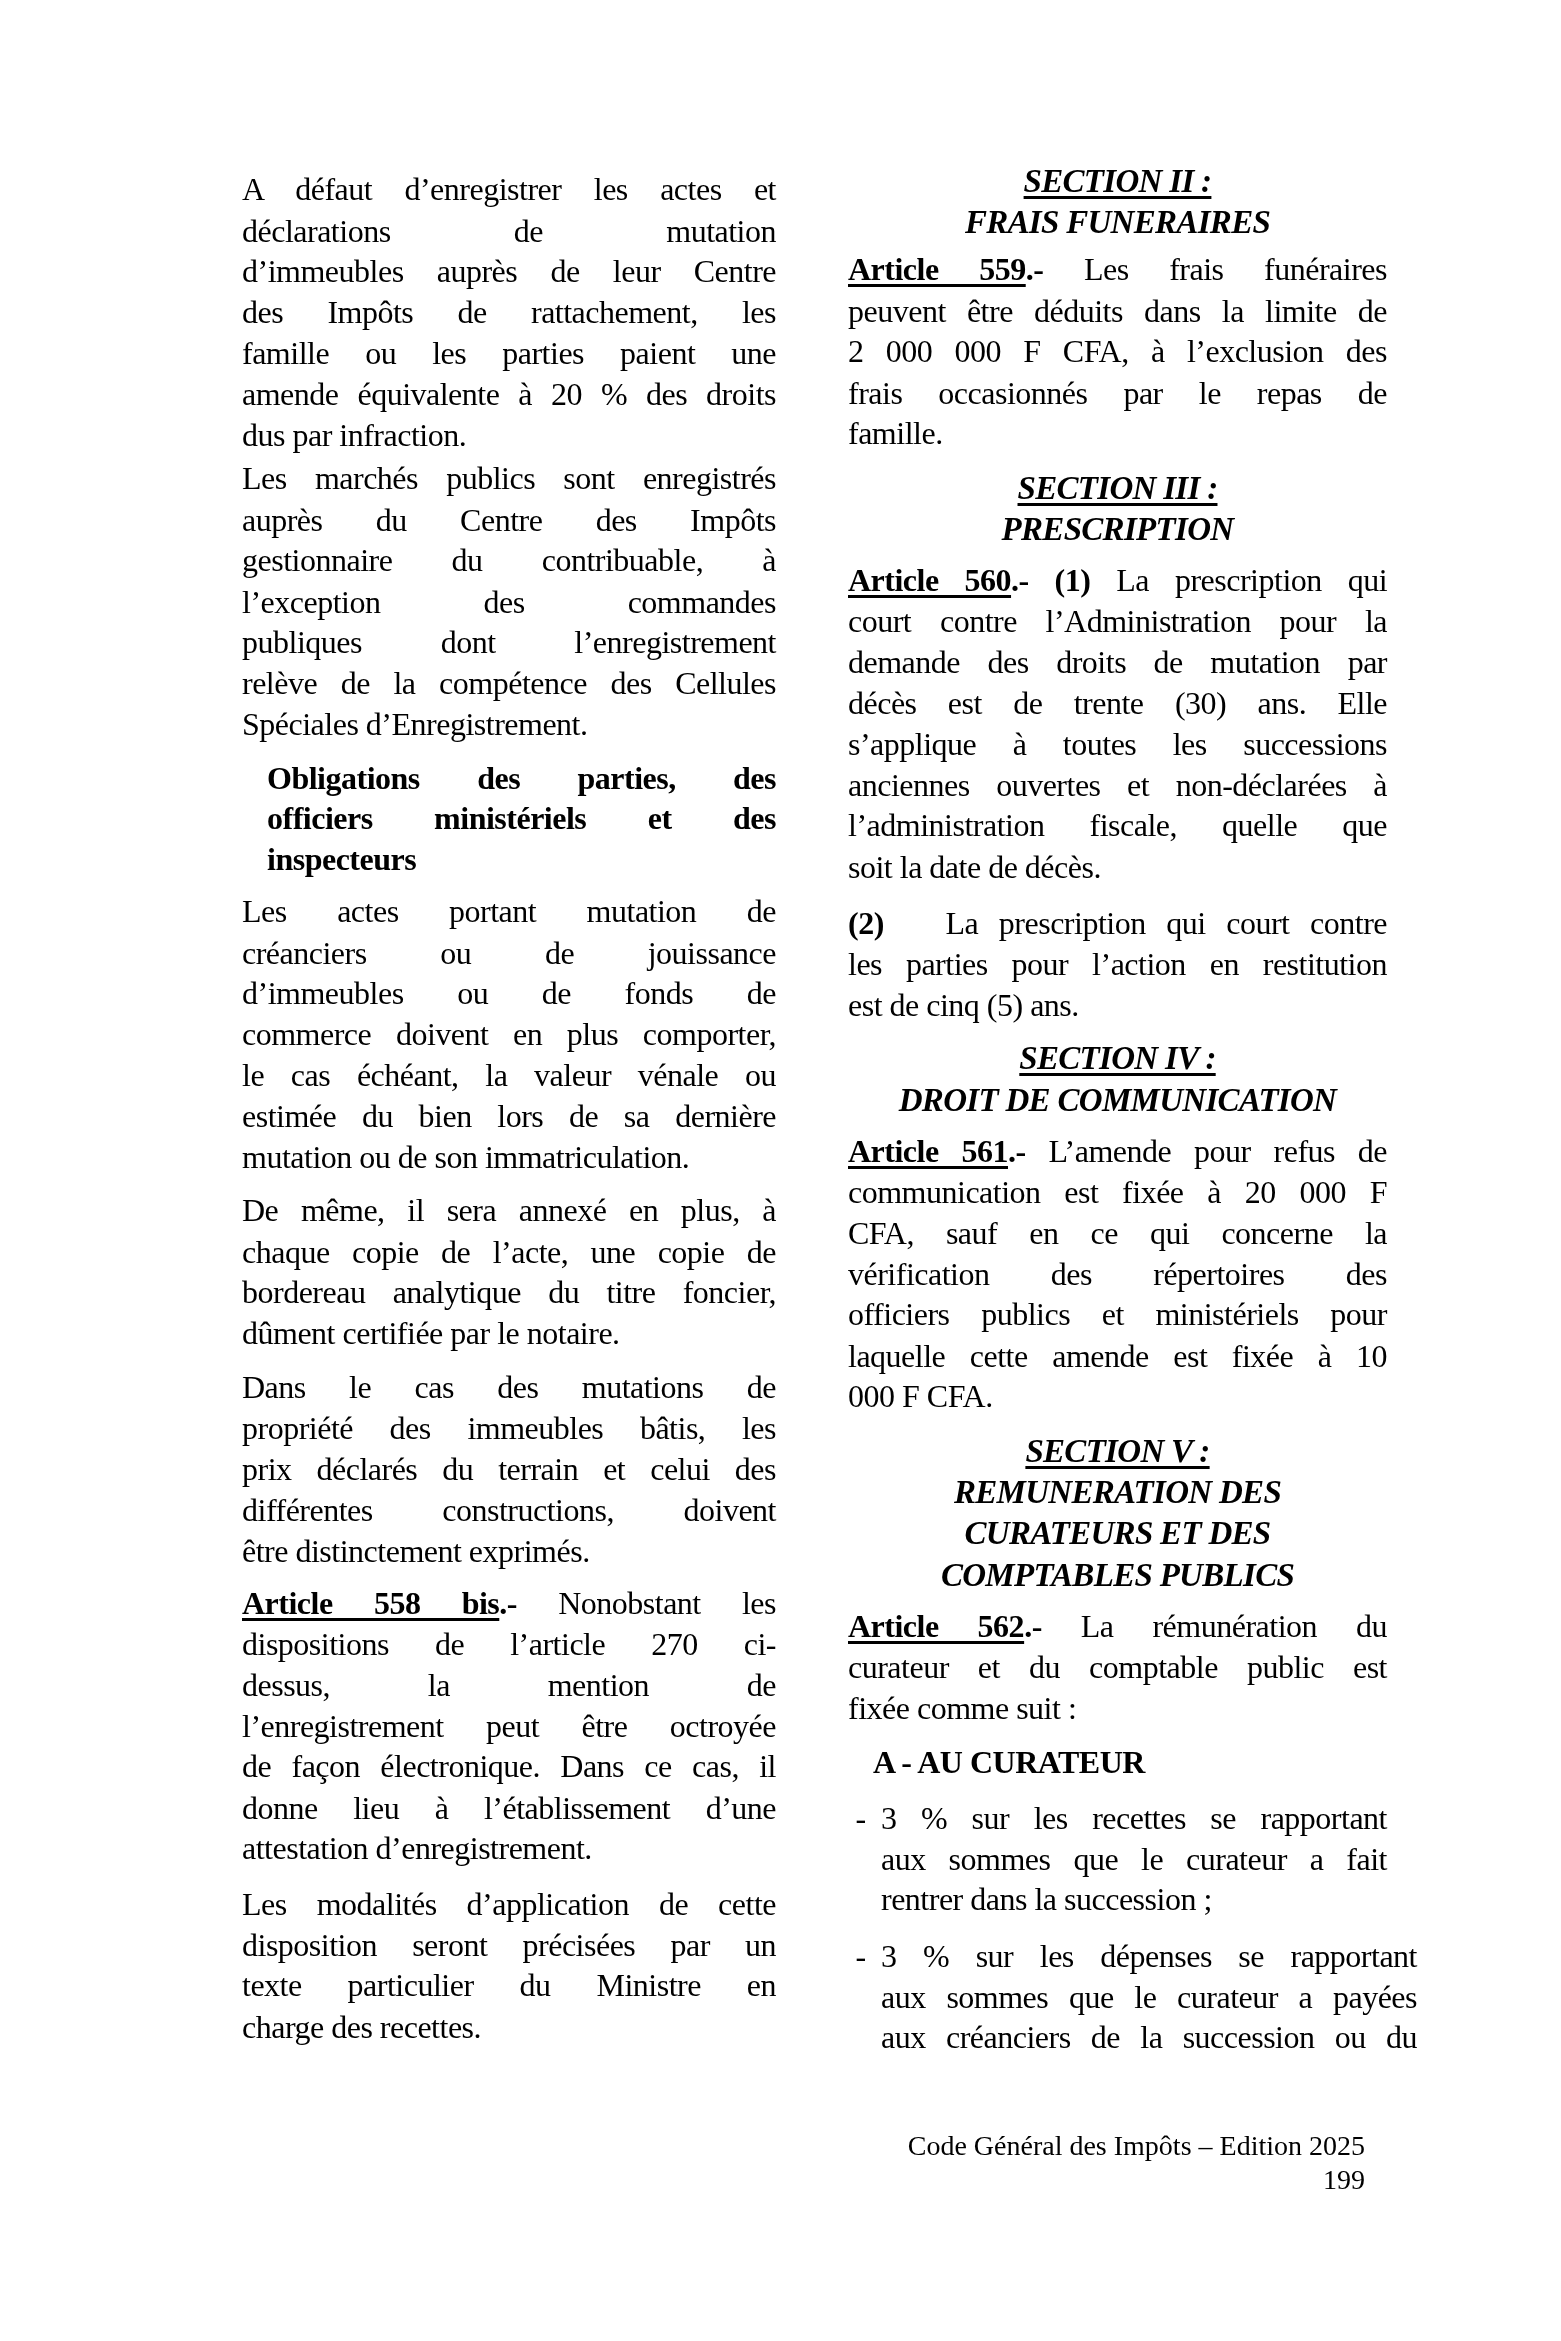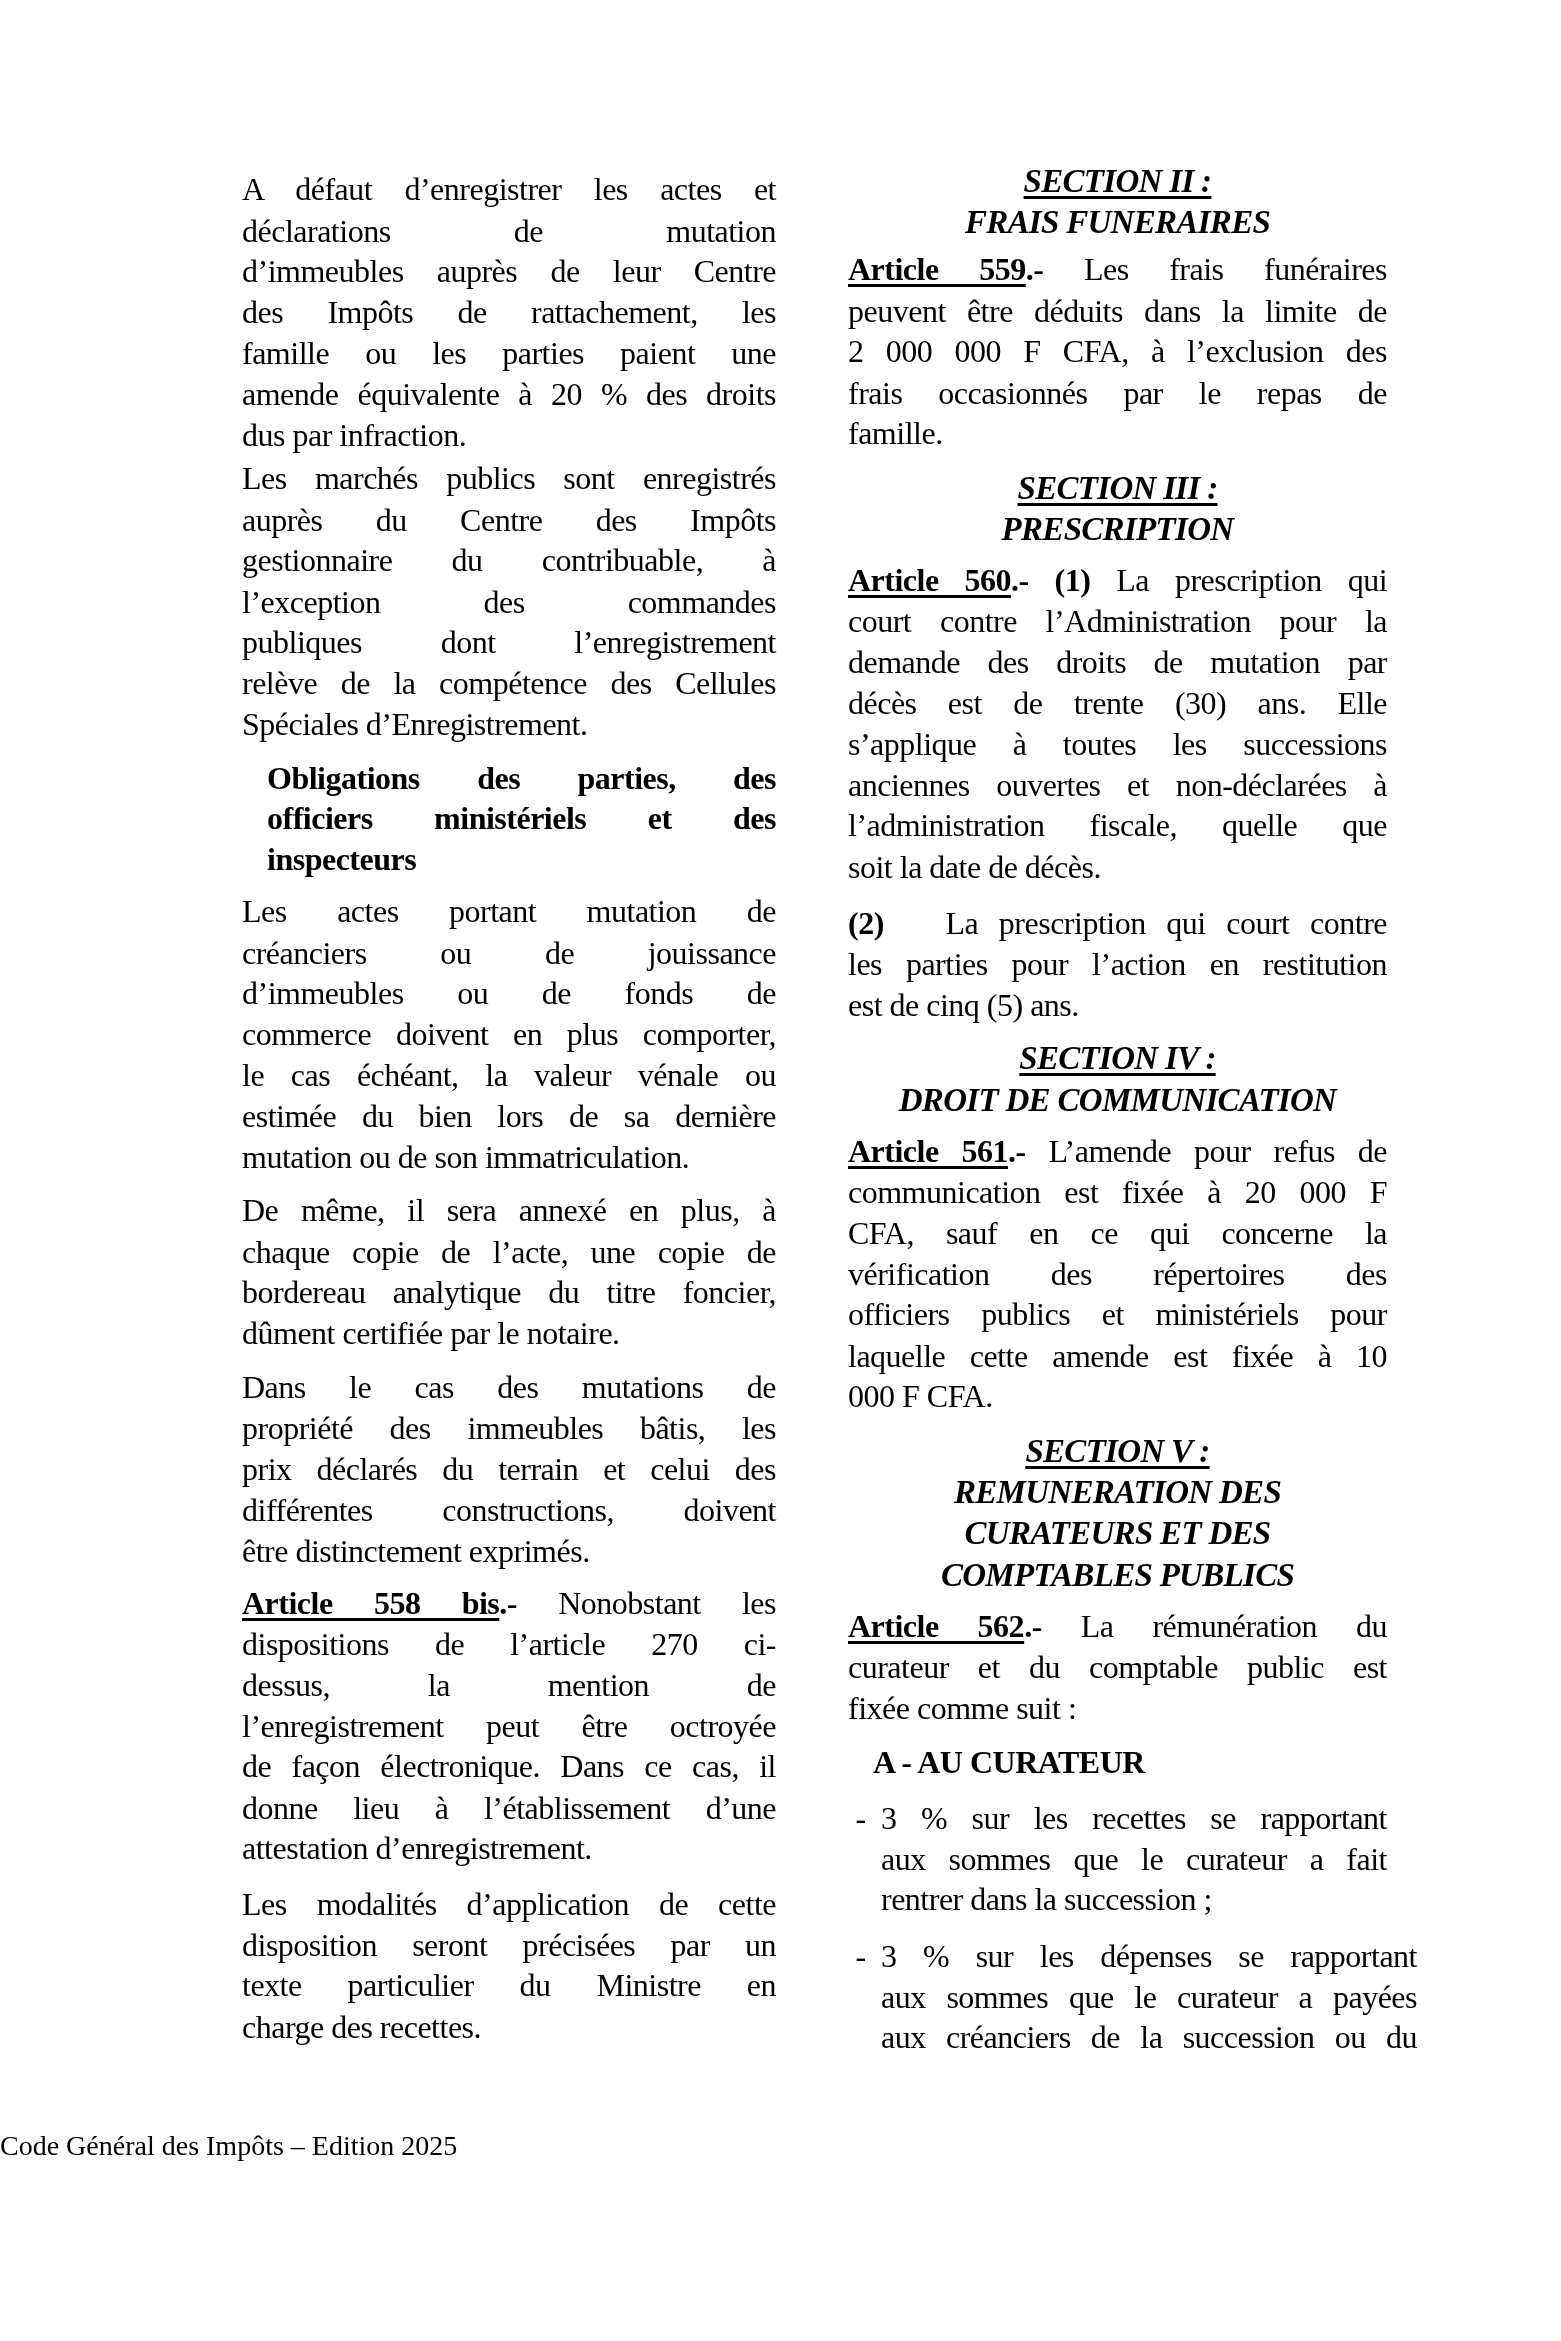--- a/index.html
+++ b/index.html
@@ -21,21 +21,21 @@
           letter-spacing: -0.5px; word-spacing: 0; }
   .line.last { text-align-last: left; }
   .line.center { text-align: center; text-align-last: center; }
   .bold { font-weight: bold; margin-left: 20px; }
   .heading-sec { font-weight: bold; font-style: italic; font-size: 33px; letter-spacing: -0.7px; }
   .ul { text-decoration: underline; text-decoration-thickness: 2.5px; text-underline-offset: 4.1px; }
   .art { font-weight: bold; }
   .bullet-line { left: 33px; }
   .bullet-dash { position: absolute; left: 7.4px; height: 41px; line-height: 41px; font-size: 32px; }
 
-  .footer { position: absolute; left: 0; width: 1365px; text-align: left; font-size: 28px; }
+  .footer { position: absolute; left: 0; width: 1365px; text-align: right; font-size: 28px; }
 </style>
 </head>
 <body>
 
 <div class="page">
 
 
   <div class="col col-left">
     <div>
       <div class="line" style="top:169px">A défaut d’enregistrer les actes et</div>
@@ -180,14 +180,15 @@
       <div>
         <div class="bullet-dash" style="top:1936px">-</div>
         <div class="line bullet-line" style="top:1936px; right:-30px">3 % sur les dépenses se rapportant</div>
         <div class="line bullet-line" style="top:1977px; right:-30px">aux sommes que le curateur a payées</div>
         <div class="line bullet-line" style="top:2017px; right:-30px">aux créanciers de la succession ou du</div>
       </div>
     </div>
   </div>
 
   <div class="footer" style="top:2130px">Code Général des Impôts – Edition 2025</div>
+  <div class="footer" style="top:2164px">199</div>
 </div>
 
 
 </body></html>

